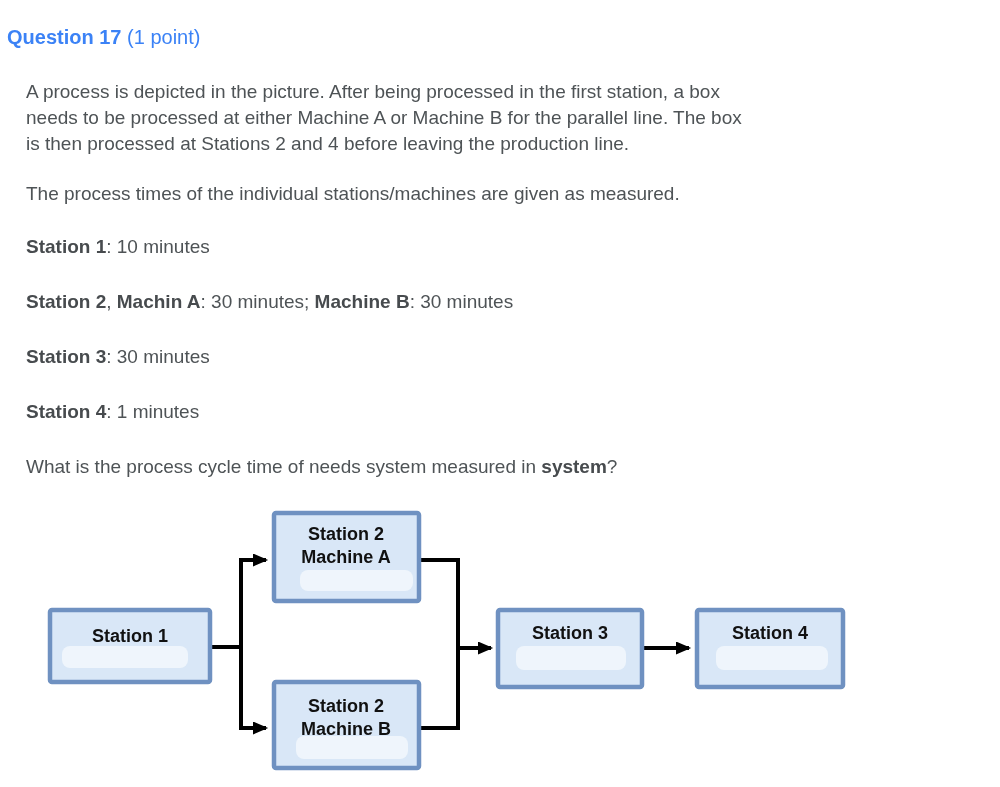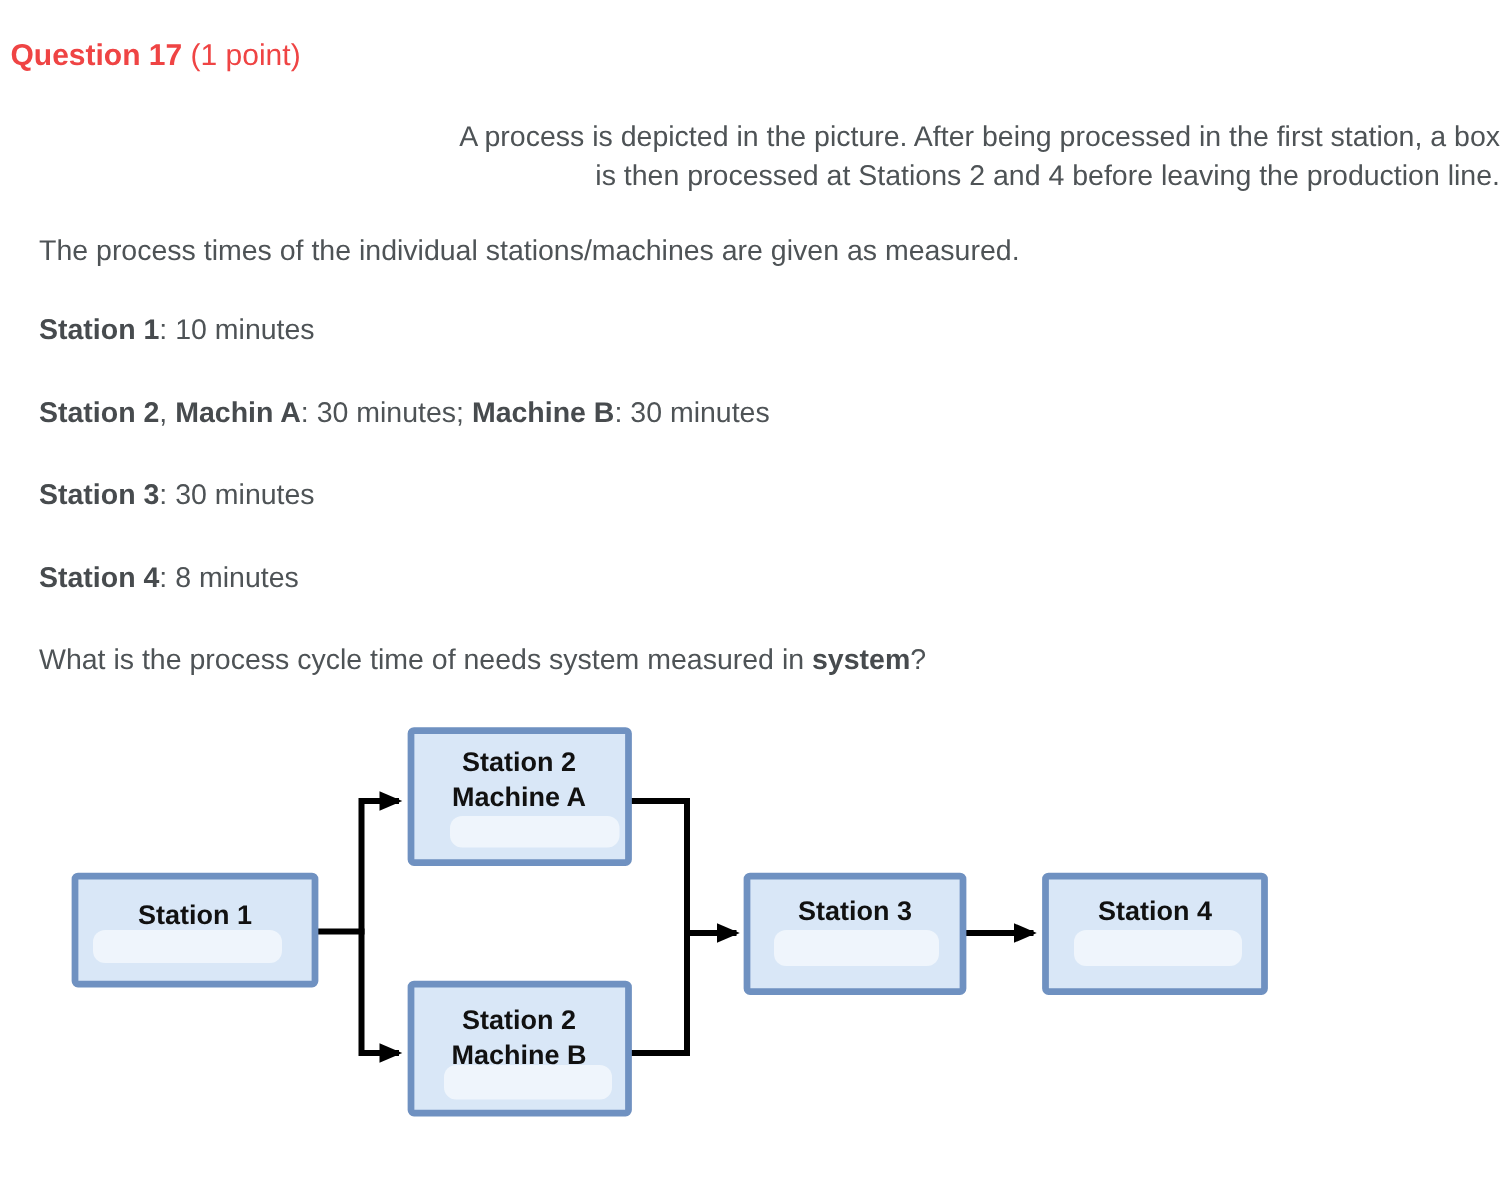--- a/index.html
+++ b/index.html
@@ -10,31 +10,31 @@
     font-family: "Liberation Sans", sans-serif;
     color: #4e5356;
     position: relative;
     overflow: hidden;
   }
   .q-header {
     margin: 25px 0 30px 7px;
     font-size: 20px;
     line-height: 24px;
     font-weight: normal;
-    color: #ef4444;
+    color: #3b82f6;
   }
   .q-header .q-num { font-weight: bold; }
   .q-body {
     margin-left: 26px;
     font-size: 19px;
     line-height: 26px;
   }
   .q-body b { font-weight: bold; color: #474b4e; }
   .intro-paragraph { margin: 0 0 24px 0; }
-  .intro-paragraph .line { display: block; text-align: right; }
+  .intro-paragraph .line { display: block; }
   .times-intro { margin: 0 0 27px 0; }
   .time-line { margin: 12px 0 29px 0; }
   .final-question { margin: 0; }
 
   .diagram {
     position: absolute;
     left: 0; top: 480;
     width: 1000px; height: 307px;
   }
   .diagram svg { display: block; }
@@ -54,32 +54,33 @@
 <body>
 
 <div class="page">
 
   <h2 class="q-header"><span class="q-num">Question 17</span><span> (1 point)</span></h2>
 
   <div class="q-body">
 
     <p class="intro-paragraph">
       <span class="line">A process is depicted in the picture. After being processed in the first station, a box</span>
+      <span class="line">needs to be processed at either Machine A or Machine B for the parallel line. The box</span>
       <span class="line">is then processed at Stations 2 and 4 before leaving the production line.</span>
     </p>
 
     <p class="times-intro">The process times of the individual stations/machines are given as measured.</p>
 
     <p class="time-line"><b>Station 1</b><span>: 10 minutes</span></p>
 
     <p class="time-line"><b>Station 2</b><span>, </span><b>Machin A</b><span>: 30 minutes; </span><b>Machine B</b><span>: 30 minutes</span></p>
 
     <p class="time-line"><b>Station 3</b><span>: 30 minutes</span></p>
 
-    <p class="time-line"><b>Station 4</b><span>: 8 minutes</span></p>
+    <p class="time-line"><b>Station 4</b><span>: 1 minutes</span></p>
 
     <p class="final-question"><span>What is the process cycle time of needs system measured in </span><b>system</b><span>?</span></p>
 
   </div>
 
   <div class="diagram">
     <svg viewBox="0 0 1000 307" width="1000" height="307">
       <defs>
         <marker id="arrowhead" viewBox="0 0 14 12" refX="12" refY="6" markerWidth="16" markerHeight="13" orient="auto" markerUnits="userSpaceOnUse">
           <path d="M0,0 L14,6 L0,12 Z" fill="#000000"></path>

